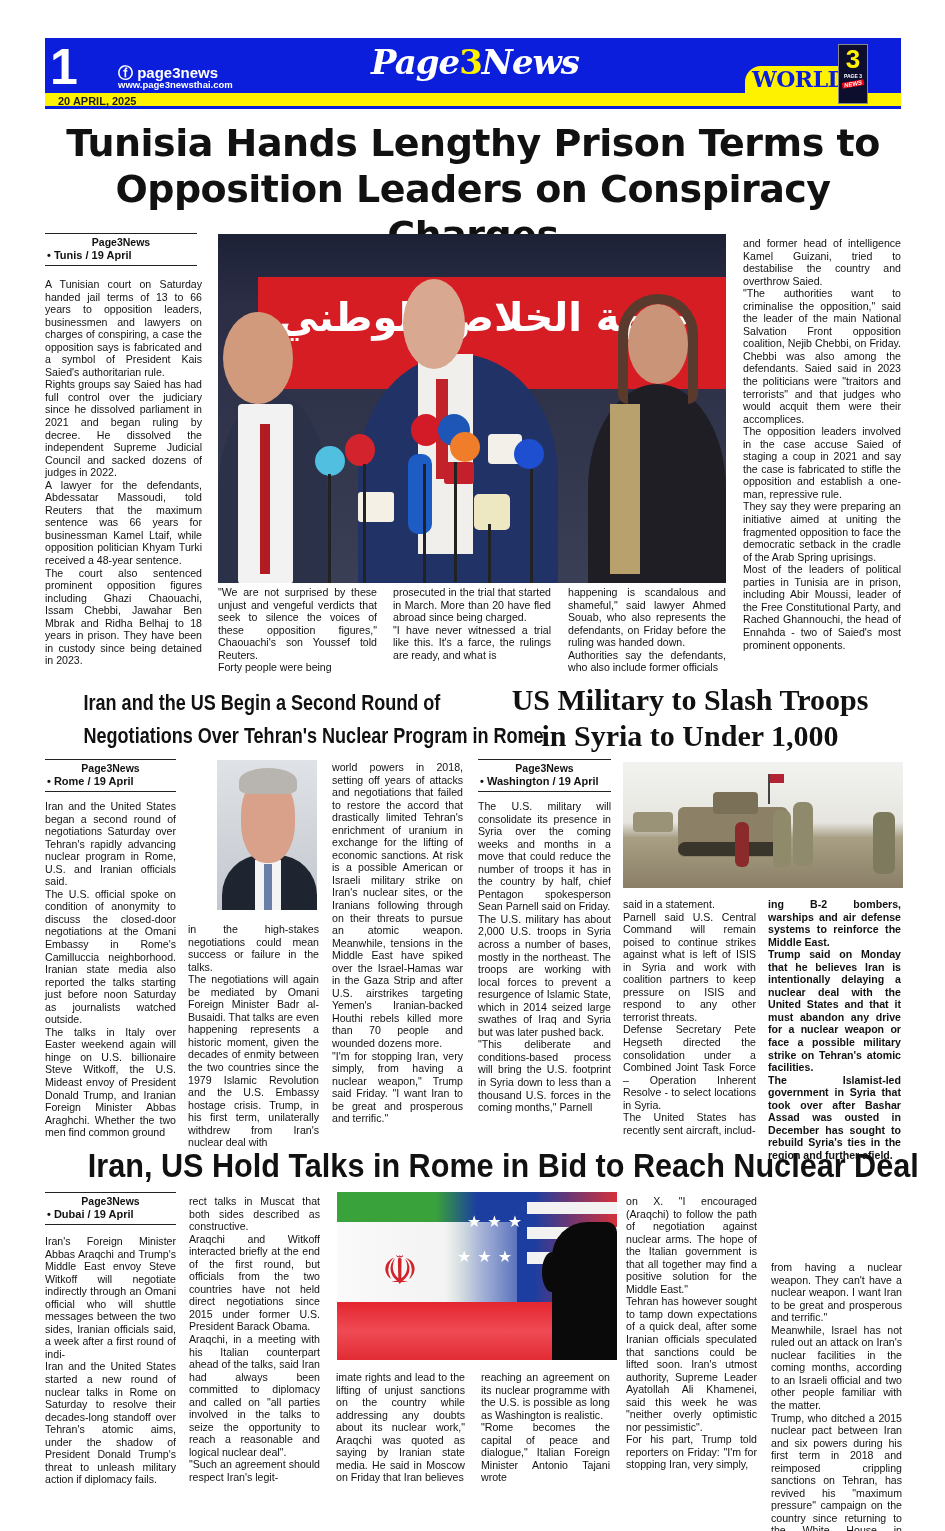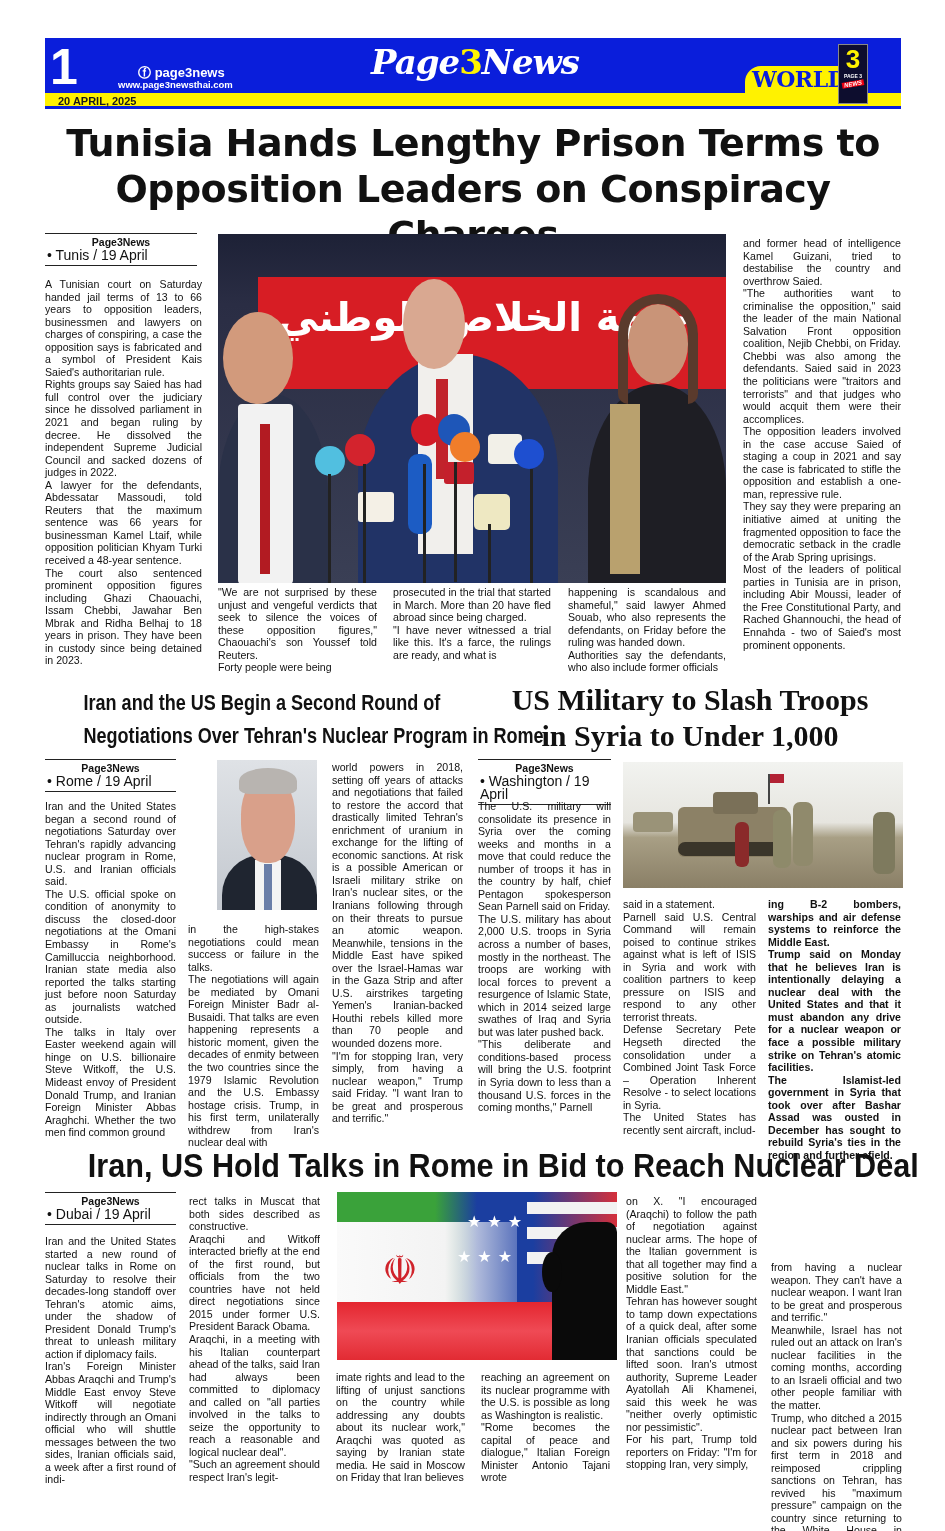--- a/index.html
+++ b/index.html
@@ -6,41 +6,41 @@
   html, body { width: 945px; height: 1531px; background: #fff; overflow: hidden; }
   body { font-family: "Liberation Sans", sans-serif; color: #111; position: relative; }
   .abs { position: absolute; }
 
   
   .masthead { left: 45px; top: 38px; width: 856px; height: 68px; background: #0a1edb; }
   .mast-yellow { left: 45px; top: 93px; width: 856px; height: 13px; background: #fff200; }
   .mast-yellow-right { left: 745px; top: 66px; width: 100px; height: 40px; background: #fff200; border-top-left-radius: 16px; }
   .mast-bottom { left: 45px; top: 106px; width: 856px; height: 3px; background: #0a1edb; }
   .page-num { left: 50px; top: 36px; font-size: 50px; font-weight: bold; color: #fff; letter-spacing: -2px; font-family: "Liberation Sans", sans-serif; line-height: 62px; }
-  .fb-line { left: 118px; top: 64px; font-size: 13px; color: #fff; font-weight: bold; margin-left: 20px; }
+  .fb-line { left: 118px; top: 64px; font-size: 15px; color: #fff; font-weight: bold; }
   .web-line { left: 118px; top: 79px; font-size: 9.5px; color: #fff; font-weight: bold; }
   .date { left: 58px; top: 95px; font-size: 11px; font-weight: bold; color: #1a1a1a; }
   .logo { left: 370px; top: 42px; width: 210px; text-align: center; font-family: "DejaVu Serif", serif; font-size: 34px; font-weight: bold; color: #fff; font-style: italic; letter-spacing: -1px; }
   .logo .three { color: #fff200; font-style: normal; }
   .section { left: 752px; top: 66px; font-size: 22px; font-weight: bold; color: #0a1edb; font-family: "DejaVu Serif", serif; letter-spacing: -0.5px; }
   .badge { left: 838px; top: 44px; width: 30px; height: 60px; background: #0d0d2e; border: 1px solid #888; text-align: center; }
   .badge .b3 { color: #fff200; font-size: 26px; font-weight: bold; line-height: 28px; display: block; }
   .badge .bp { color: #fff; font-size: 5px; font-weight: bold; display: block; }
   .badge .bn { color: #fff; background: #e01; font-size: 6px; font-style: italic; font-weight: bold; display: block; margin: 2px 3px; transform: rotate(-10deg); }
 
   
   .h1 { left: 45px; top: 120px; width: 856px; text-align: center; font-family: "DejaVu Sans", sans-serif; font-weight: bold; font-size: 38px; line-height: 46px; color: #111; letter-spacing: -0.5px; }
   .h2a { left: 45px; top: 686px; width: 428px; text-align: center; font-family: "Liberation Sans", sans-serif; font-weight: bold; font-size: 22px; line-height: 33px; transform: scaleX(0.82); transform-origin: center top; color: #111; white-space: nowrap; }
   .h2b { left: 478px; top: 682px; width: 424px; text-align: center; font-family: Liberation Serif, serif; font-weight: bold; font-size: 30px; line-height: 36px; color: #111; }
   .h3 { left: 45px; top: 1145px; width: 856px; text-align: center; font-family: "Liberation Sans", sans-serif; font-weight: bold; font-size: 34px; line-height: 40px; transform: scaleX(0.9); transform-origin: center top; color: #111; white-space: nowrap; }
 
   
   .byline { border-top: 1.5px solid #222; border-bottom: 1.5px solid #222; padding: 2px 0 3px 0; }
   .byline .src { text-align: center; font-weight: bold; font-size: 10.5px; line-height: 13px; }
-  .byline .loc { font-weight: normal; font-size: 14px; line-height: 13px; padding-left: 2px; }
+  .byline .loc { font-weight: bold; font-size: 11px; line-height: 13px; padding-left: 2px; }
 
   
   .col { font-family: "Liberation Sans", sans-serif; font-size: 10.6px; line-height: 12.55px; text-align: justify; color: #111; }
   .col p { margin: 0; }
 
   
   .photo { overflow: hidden; }
   .photo1 { left: 218px; top: 234px; width: 508px; height: 349px; background: linear-gradient(180deg,#1d2136 0%,#2a2d44 20%,#3a3f55 100%); }
   .banner-red { position: absolute; left: 40px; top: 43px; width: 468px; height: 112px; background: #d71d24; }
   .banner-ar { position: absolute; left: 60px; top: 60px; color: #fff; font-size: 40px; font-weight: bold; font-family: "DejaVu Sans", sans-serif; }
@@ -211,22 +211,22 @@
     <p>Trump said on Monday that he believes Iran is intentionally delaying a nuclear deal with the United States and that it must abandon any drive for a nuclear weapon or face a possible military strike on Tehran's atomic facilities.</p>
     <p>The Islamist-led government in Syria that took over after Bashar Assad was ousted in December has sought to rebuild Syria's ties in the region and further afield.</p>
 </div>
 
 <div class="abs h3">Iran, US Hold Talks in Rome in Bid to Reach Nuclear Deal</div>
 <div class="abs byline" style="left:45px;top:1192px;width:131px;">
   <div class="src">Page3News</div>
   <div class="loc">• Dubai   / 19 April</div>
 </div>
 <div class="abs col" style="left:45px;top:1235px;width:131px;">
-  <p>Iran and the United States started a new round of nuclear talks in Rome on Saturday to resolve their decades-long standoff over Tehran's atomic aims, under the shadow of President Donald Trump's threat to unleash military action if diplomacy fails.</p>
-    <p>Iran's Foreign Minister Abbas Araqchi and Trump's Middle East envoy Steve Witkoff will negotiate indirectly through an Omani official who will shuttle messages between the two sides, Iranian officials said, a week after a first round of indi-</p>
+  <p>Iran's Foreign Minister Abbas Araqchi and Trump's Middle East envoy Steve Witkoff will negotiate indirectly through an Omani official who will shuttle messages between the two sides, Iranian officials said, a week after a first round of indi-</p>
+    <p>Iran and the United States started a new round of nuclear talks in Rome on Saturday to resolve their decades-long standoff over Tehran's atomic aims, under the shadow of President Donald Trump's threat to unleash military action if diplomacy fails.</p>
 </div>
 <div class="abs col" style="left:189px;top:1195px;width:131px;">
   <p>rect talks in Muscat that both sides described as constructive.</p>
     <p>Araqchi and Witkoff interacted briefly at the end of the first round, but officials from the two countries have not held direct negotiations since 2015 under former U.S. President Barack Obama.</p>
     <p>Araqchi, in a meeting with his Italian counterpart ahead of the talks, said Iran had always been committed to diplomacy and called on "all parties involved in the talks to seize the opportunity to reach a reasonable and logical nuclear deal".</p>
     <p>"Such an agreement should respect Iran's legit-</p>
 </div>
 <div class="abs photo photo4">
   <div style="position:absolute;left:0;top:0;width:280px;height:168px;background:linear-gradient(90deg,#3aa23a 0%,#3aa23a 35%,#1b3ea0 50%,#1b3ea0 70%,#d5303b 100%);"></div>
   <div style="position:absolute;left:0;top:30px;width:180px;height:90px;background:linear-gradient(90deg,#fafafa 0%,#f3f3f3 60%,rgba(240,240,255,0.3) 100%);"></div>

